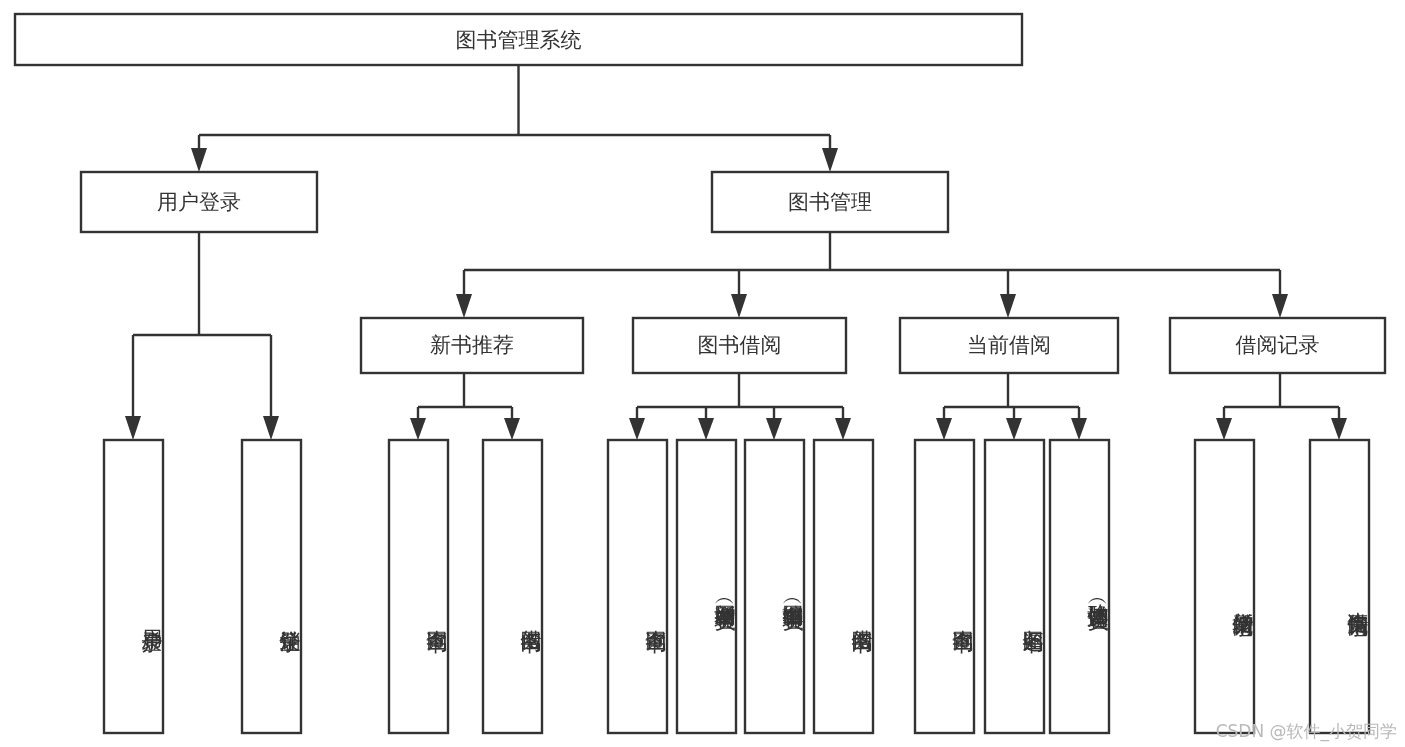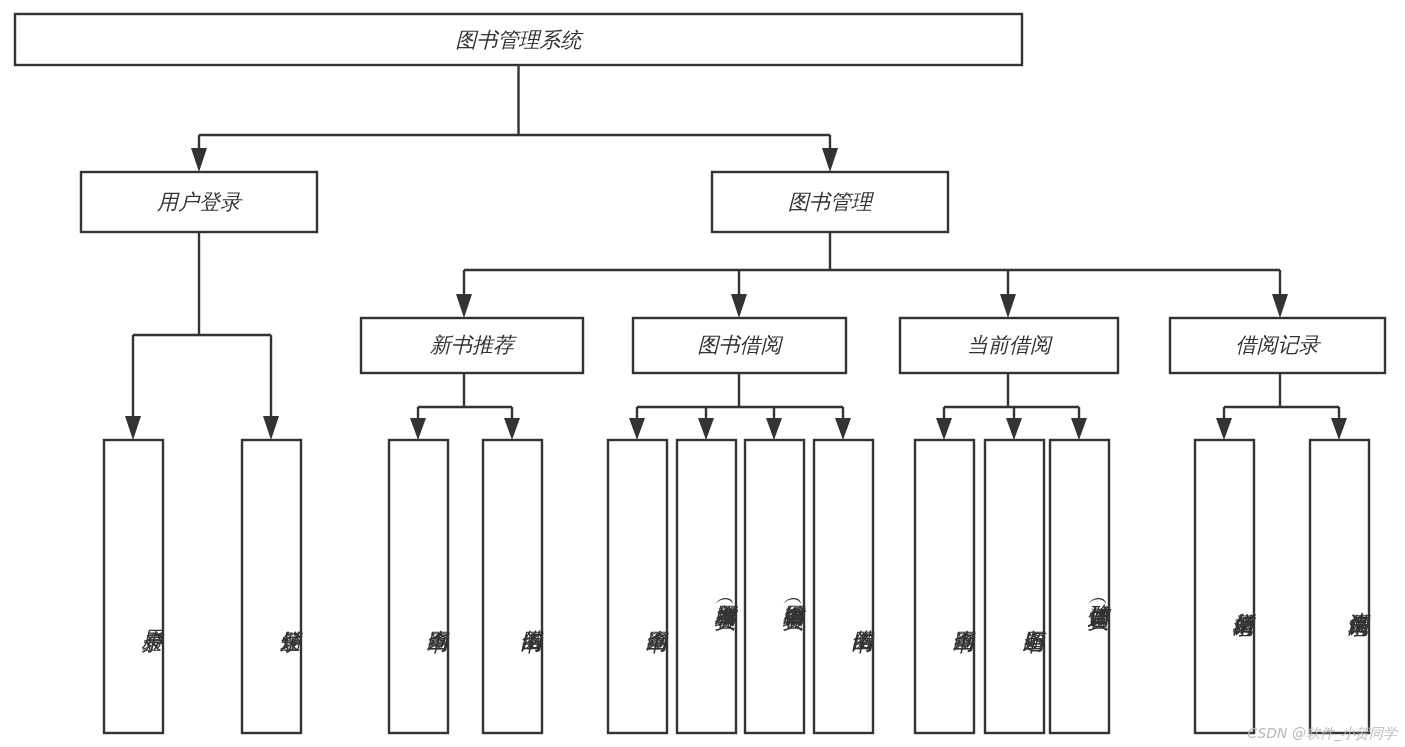--- a/index.html
+++ b/index.html
@@ -11,21 +11,20 @@
     width: 1405px;
     height: 747px;
     font-family: "DejaVu Sans", "Liberation Sans", sans-serif;
     overflow: hidden;
     position: relative;
   }
   #diagram-root {
     position: relative;
     width: 1405px;
     height: 747px;
-    font-style: italic;
   }
   svg.diagram-canvas {
     position: absolute;
     top: 0;
     left: 0;
     width: 1405px;
     height: 747px;
   }
   .node-box {
     fill: #ffffff;
@@ -62,21 +61,21 @@
     justify-content: center;
     white-space: nowrap;
     letter-spacing: 1px;
     pointer-events: none;
   }
   .watermark {
     position: absolute;
     right: 8px;
     bottom: 4px;
     font-family: "DejaVu Sans", "Liberation Sans", sans-serif;
-    font-size: 14px;
+    font-size: 17px;
     color: #b9b9b9;
     white-space: nowrap;
   }
 </style>
 </head>
 <body>
 
 <div id="diagram-root">
 
   <svg class="diagram-canvas" viewBox="0 0 1405 747">

